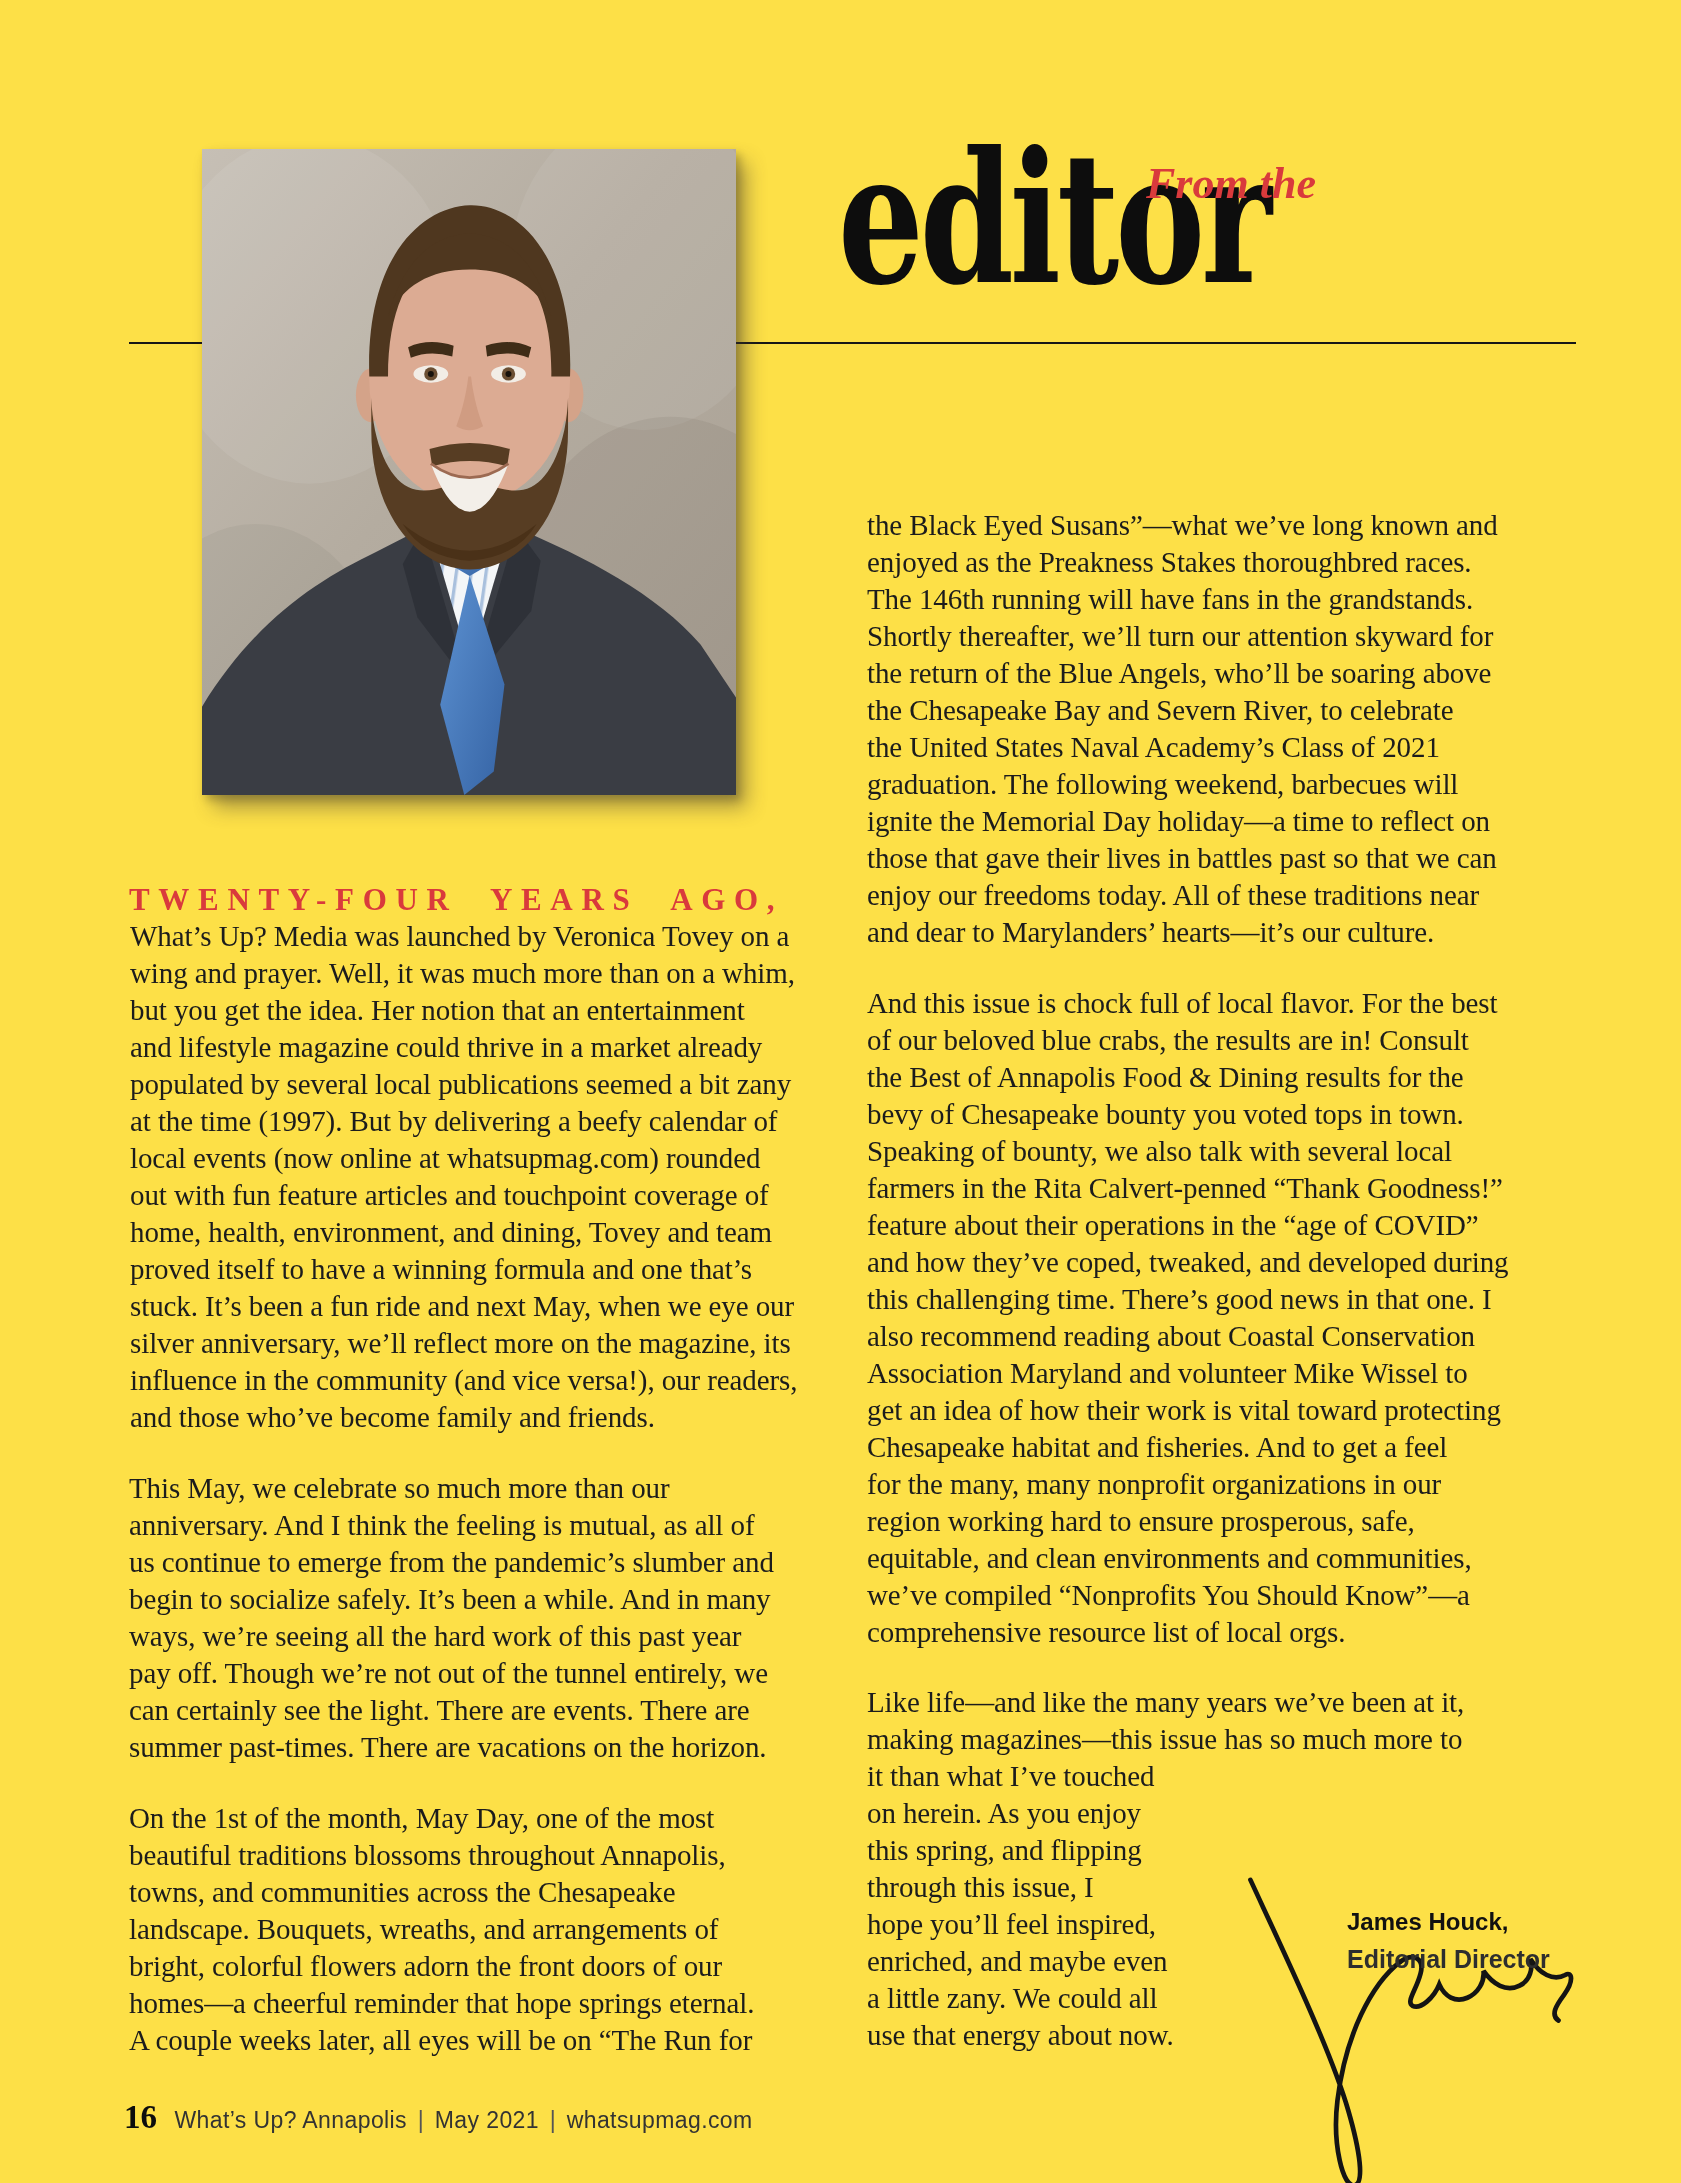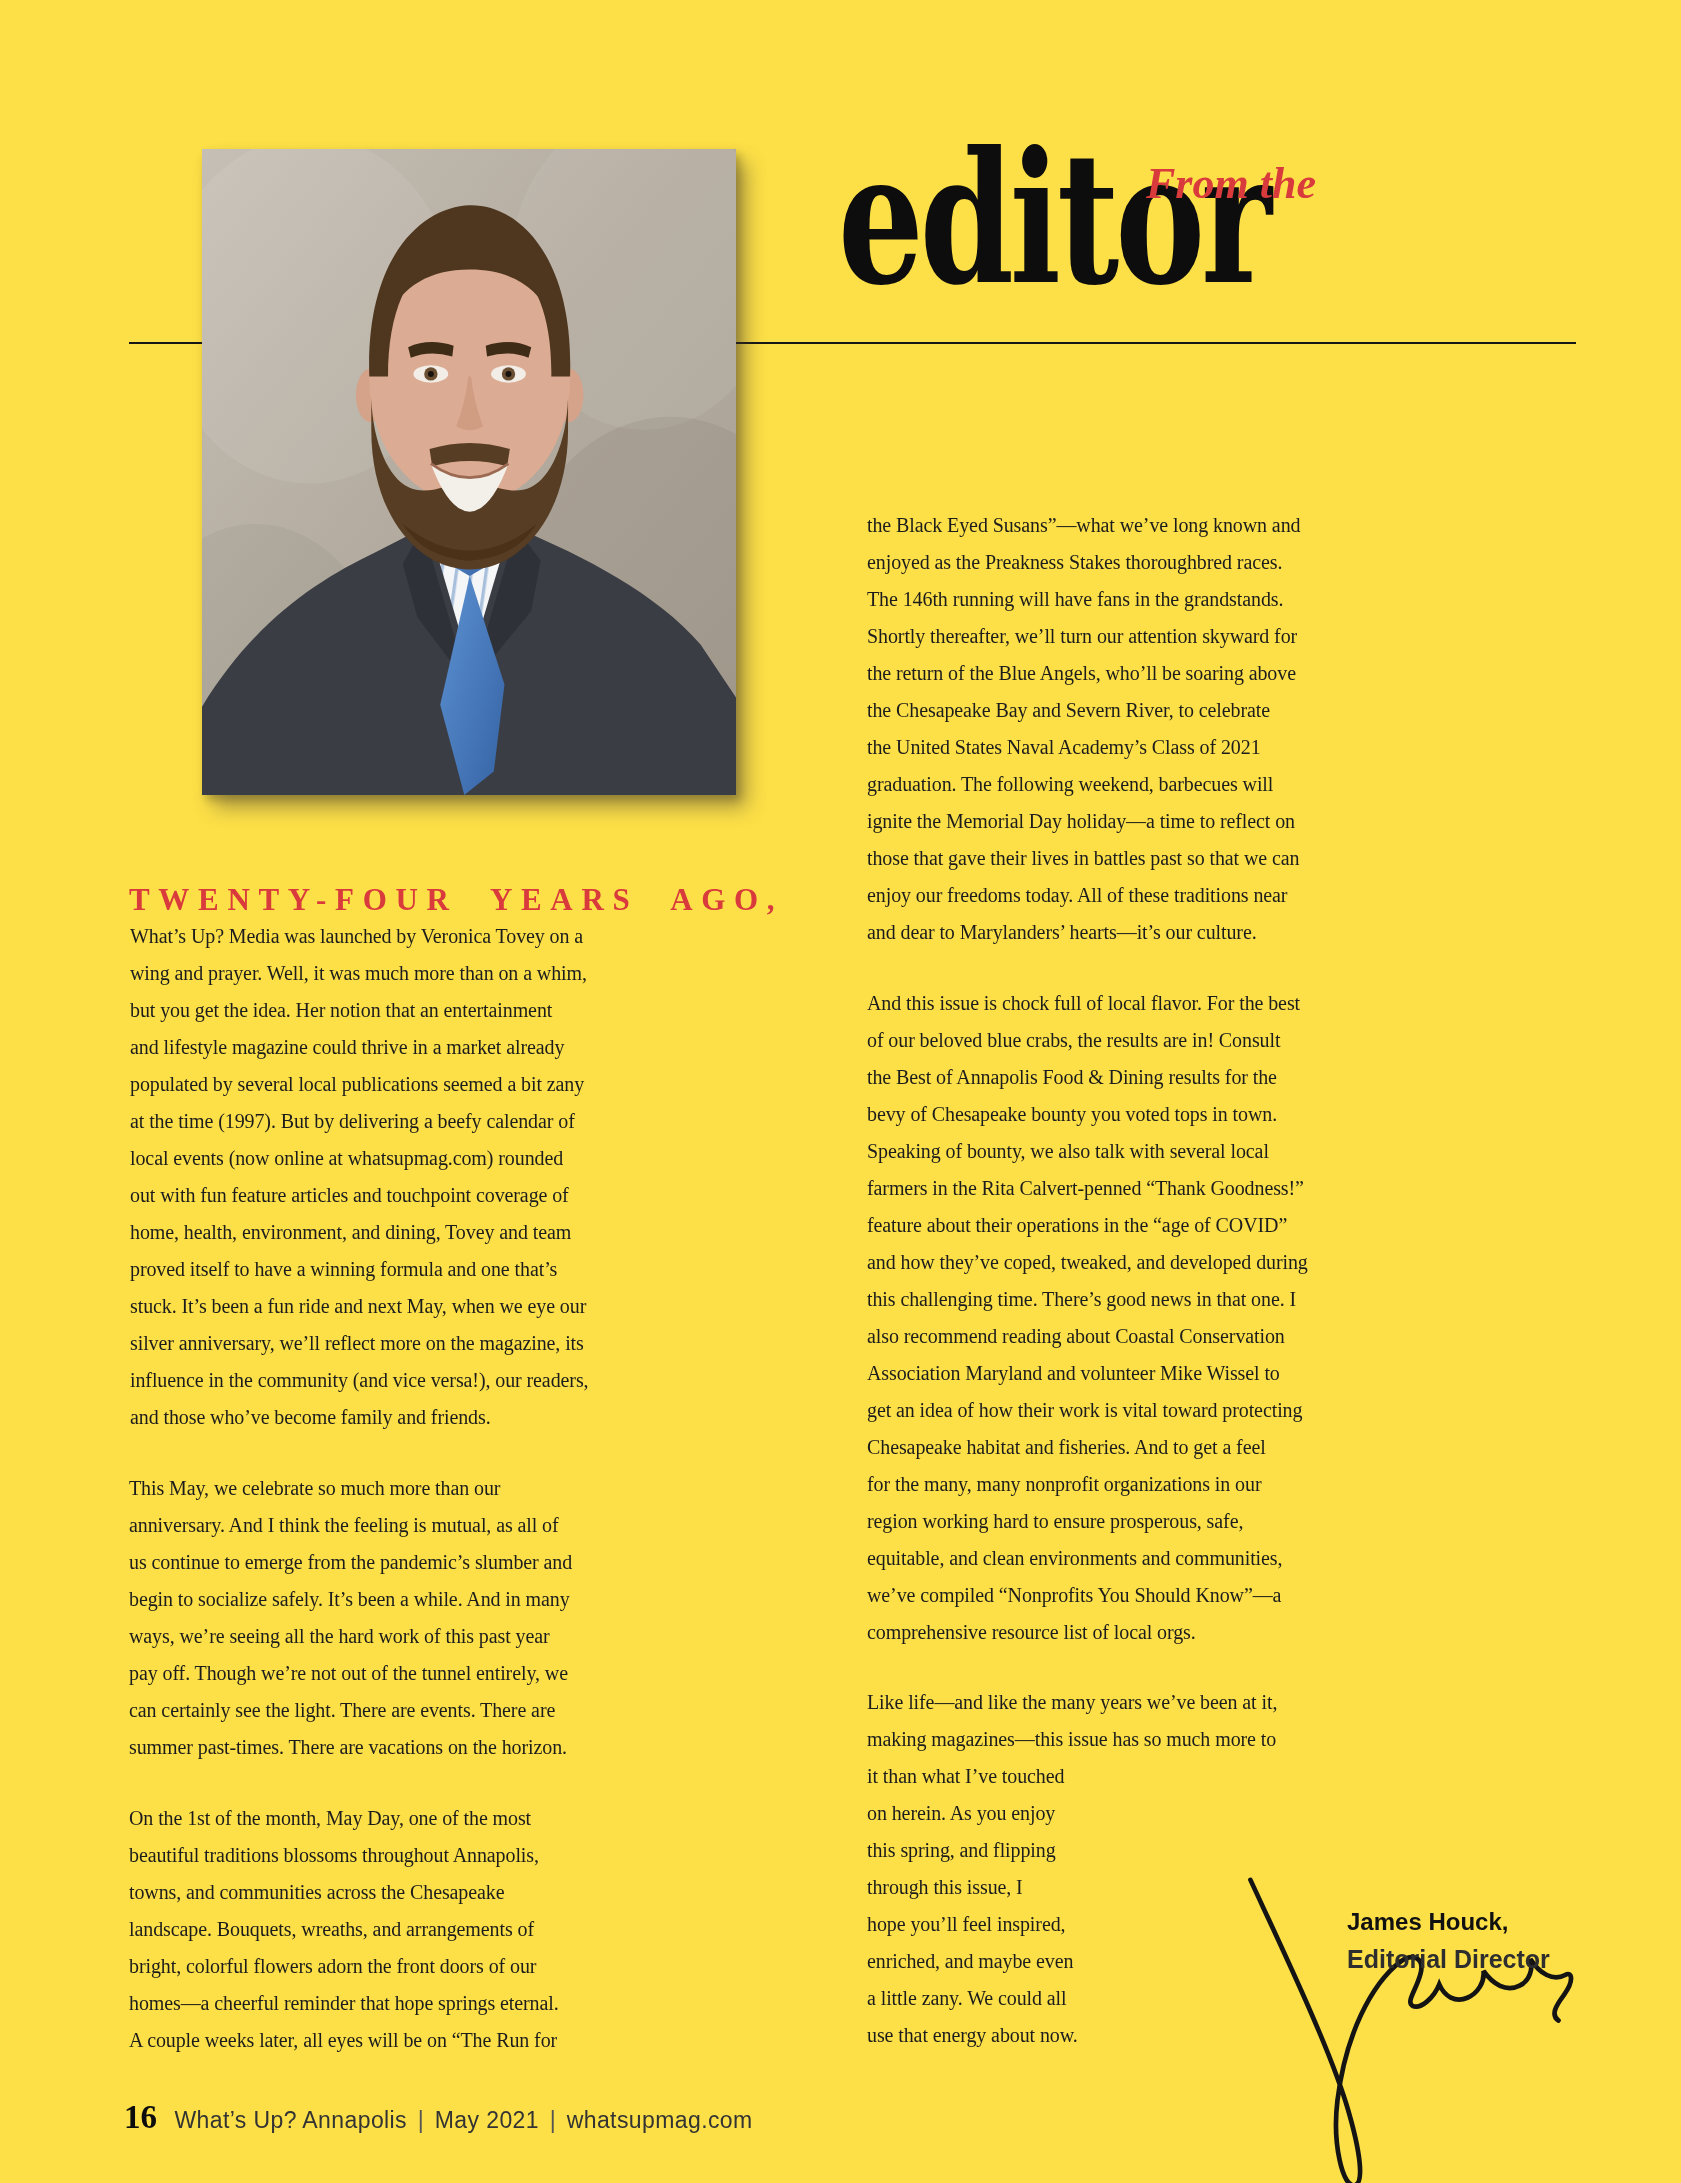--- a/index.html
+++ b/index.html
@@ -12,21 +12,21 @@
 
   .rule{position:absolute;left:129px;top:342px;width:1447px;height:2px;background:#161616;z-index:1;}
 
   
   .photo{position:absolute;left:202px;top:149px;width:534px;height:646px;z-index:2;
          box-shadow:10.7px 13.4px 19px rgba(70,62,54,.45), 4px 5.4px 8px rgba(0,0,0,.22);background:#b9b2a8;}
   .photo svg{display:block;width:100%;height:100%;}
 
   
   .heading{position:absolute;left:129px;top:882px;font-family:Liberation Serif, serif;font-weight:800;font-size:31px;letter-spacing:0.28em;word-spacing:0.55em;color:#d93a3c;white-space:pre;}
-  .body-text{position:absolute;font-size:20px;line-height:37px;letter-spacing:-0.1px;white-space:pre;color:#1c1c1c;font-family:Liberation Serif, serif;}
+  .body-text{position:absolute;font-size:29px;line-height:37px;letter-spacing:-0.1px;white-space:pre;color:#1c1c1c;font-family:Liberation Serif, serif;}
   .lp1{left:130px;top:918px;}
   .lp2{left:129px;top:1470px;}
   .lp3{left:129px;top:1800px;}
   .rp1{left:867px;top:507px;}
   .rp2{left:867px;top:985px;}
   .rp3{left:867px;top:1684px;}
 
   
   .sig-block{position:absolute;left:1158px;top:1735px;width:442px;height:448px;z-index:3;}
   .sig-name{position:absolute;left:189px;top:173px;font-family:"Liberation Sans",sans-serif;font-weight:700;font-size:24px;color:#111;}

